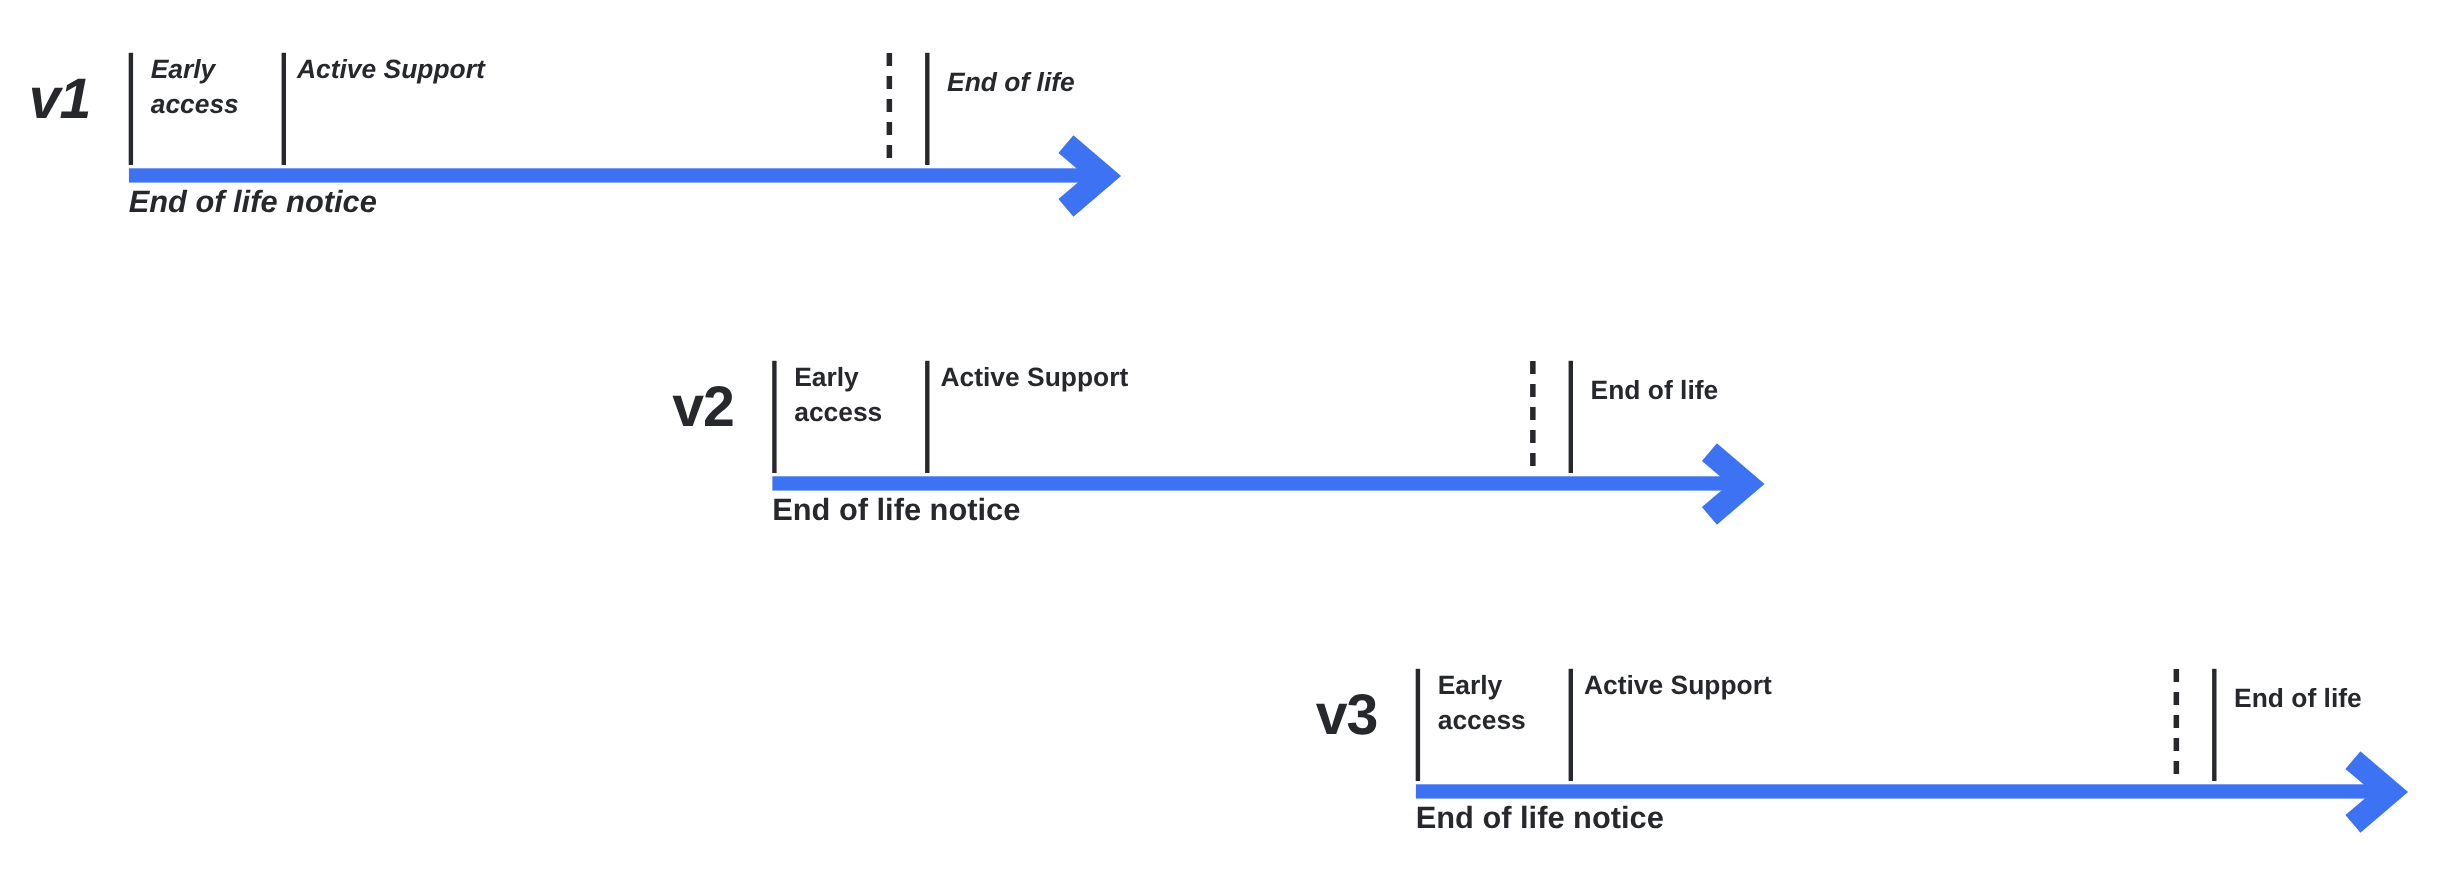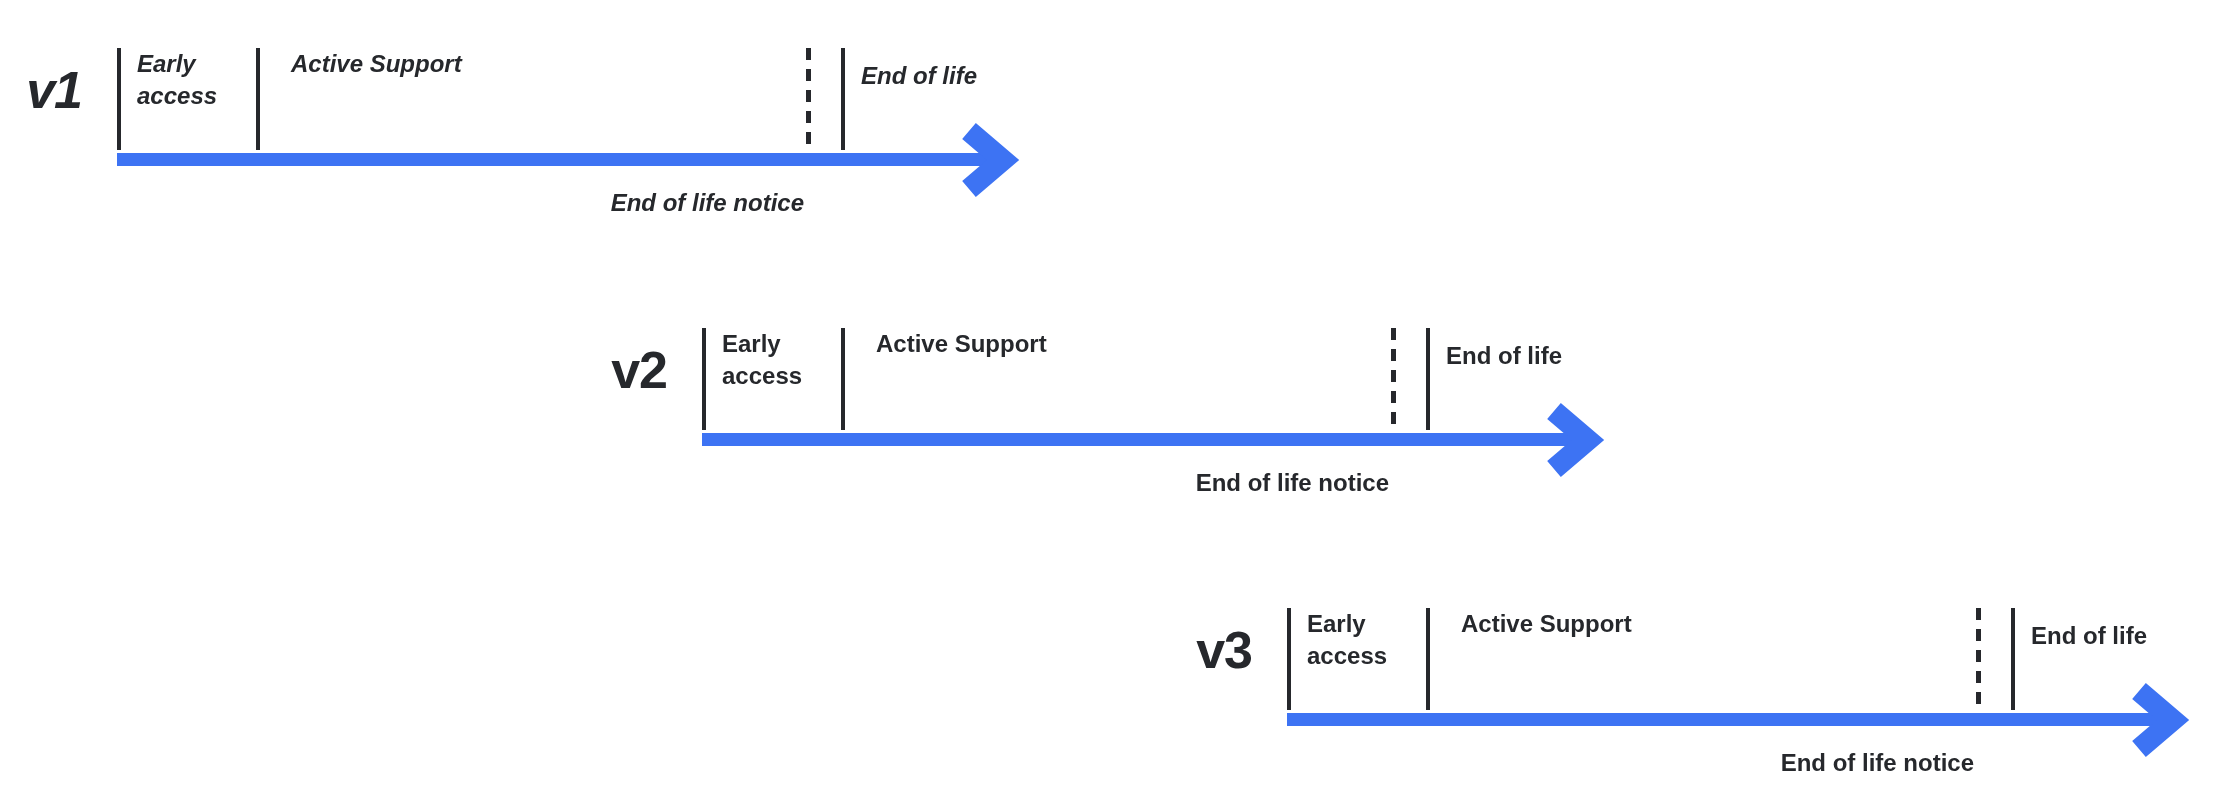--- a/index.html
+++ b/index.html
@@ -33,25 +33,25 @@
   .tick-end{left:724px;}
   .dashed-line{
     position:absolute;top:0;left:689px;width:5px;height:100px;
     background:repeating-linear-gradient(to bottom,var(--tick-black) 0 12px,transparent 12px 21px);
   }
   .phase-label{
     position:absolute;top:0;font-size:24px;font-weight:700;line-height:32px;
     color:var(--text-dark);
   }
   .phase-early{left:20px;width:118px;}
-  .phase-active{left:174px;width:420px;}
+  .phase-active{left:153px;width:420px;}
   .phase-eol{left:744px;width:220px;margin-top:12px;}
   .notice-label{
-    position:absolute;top:139px;left:0;width:687px;
-    text-align:right;font-size:24px;font-weight:700;line-height:32px;
+    position:absolute;top:120px;left:0;width:687px;
+    text-align:left;font-size:28px;font-weight:700;line-height:32px;
     color:var(--text-dark);
   }
   .arrow-svg{position:absolute;left:0;top:75px;width:910px;height:78px;display:block;}
   .arrow-shaft{fill:var(--arrow-blue);}
   .arrow-head{stroke:var(--arrow-blue);stroke-width:21;fill:none;stroke-linejoin:miter;stroke-miterlimit:10;}
 </style>
 </head>
 <body>
 
 <div class="timeline tl-1">

